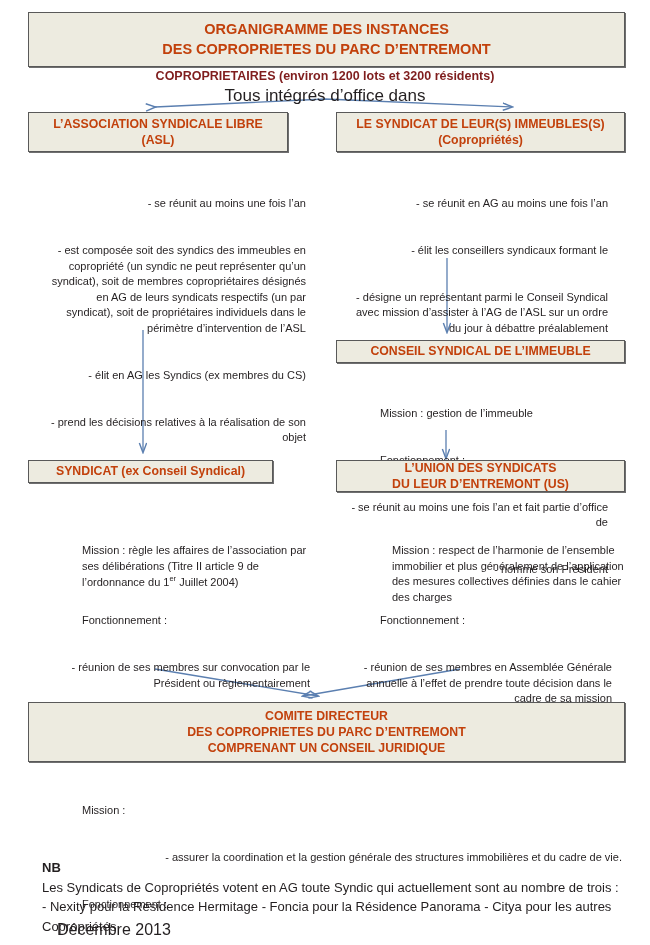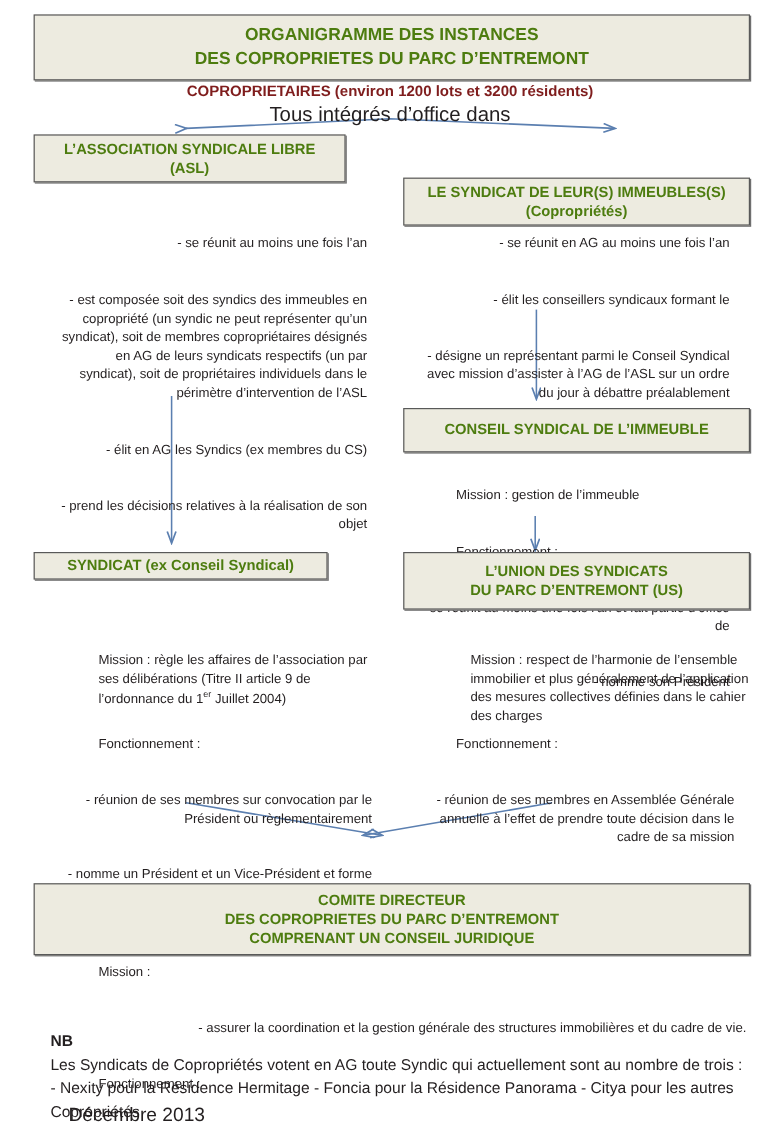--- a/index.html
+++ b/index.html
@@ -25,21 +25,21 @@
     position: absolute;
     background: #edebe0;
     border: 1px solid #595959;
     box-shadow: 1px 1px 0 0 #6f6f6f;
     box-sizing: border-box;
     display: flex;
     flex-direction: column;
     align-items: center;
     justify-content: center;
     text-align: left;
-    color: #4d7c0f;
+    color: #c2410c;
     font-weight: bold;
   }
   .box .line { display: block; line-height: 1.32; white-space: nowrap; }
   .txt {
     position: absolute;
     line-height: 1.42;
     color: #231f20;
     white-space: pre-wrap;
   }
   .txt .li {
@@ -110,32 +110,32 @@
     <span class="line">(ASL)</span>
   </div>
 
   <div class="txt" style="left:42px; top:165px; width:264px; font-size:11px;">
     <span class="li">- se réunit au moins une fois l’an</span>
     <span class="li">- est composée soit des syndics des immeubles en copropriété (un syndic ne peut représenter qu’un syndicat), soit de membres copropriétaires désignés en AG de leurs syndicats respectifs (un par syndicat), soit de propriétaires individuels dans le périmètre d’intervention de l’ASL</span>
     <span class="li">- élit en AG les Syndics (ex membres du CS)</span>
     <span class="li">- prend les décisions relatives à la réalisation de son objet</span>
   </div>
 
-  <div class="box" style="left:336px; top:112px; width:289px; height:40px; font-size:12.3px;margin-top:36px;">
+  <div class="box" style="left:336px; top:112px; width:289px; height:40px; font-size:12.3px;">
     <span class="line">LE SYNDICAT DE LEUR(S) IMMEUBLES(S)</span>
     <span class="line">(Copropriétés)</span>
   </div>
 
   <div class="txt" style="left:340px; top:165px; width:268px; font-size:11px;">
     <span class="li">- se réunit en AG au moins une fois l’an</span>
     <span class="li">- élit les conseillers syndicaux formant le</span>
     <span class="li">- désigne un représentant parmi le Conseil Syndical avec mission d’assister à l’AG de l’ASL sur un ordre du jour à débattre préalablement</span>
   </div>
 
-  <div class="box" style="left:336px; top:340px; width:289px; height:37px; font-size:12.3px;">
+  <div class="box" style="left:336px; top:340px; width:289px; height:23px; font-size:12.3px;">
     <span class="line">CONSEIL SYNDICAL DE L’IMMEUBLE</span>
   </div>
 
   <div class="txt" style="left:340px; top:375px; width:268px; font-size:11px;">
     <span class="plain">Mission : gestion de l’immeuble</span>
     <span class="plain">Fonctionnement :</span>
     <span class="li">- se réunit au moins une fois l’an et fait partie d’office de</span>
     <span class="li">- nomme son Président</span>
   </div>
 
@@ -145,35 +145,35 @@
 
   <div class="txt" style="left:42px; top:512px; width:268px; font-size:11px;">
     <span class="plain"><span>Mission : règle les affaires de l’association par ses délibérations (Titre II article 9 de l’ordonnance du 1</span><sup>er</sup><span> Juillet 2004)</span></span>
   </div>
   <div class="txt" style="left:42px; top:582px; width:268px; font-size:11px;">
     <span class="plain">Fonctionnement :</span>
     <span class="li">- réunion de ses membres sur convocation par le Président ou règlementairement</span>
     <span class="li">- nomme un Président et un Vice-Président et forme un</span>
   </div>
 
-  <div class="box" style="left:336px; top:460px; width:289px; height:48px; font-size:12.3px;">
+  <div class="box" style="left:336px; top:460px; width:289px; height:32px; font-size:12.3px;">
     <span class="line">L’UNION DES SYNDICATS</span>
-    <span class="line">DU PARC D’ENTREMONT (US)</span>
+    <span class="line">DU LEUR D’ENTREMONT (US)</span>
   </div>
 
   <div class="txt" style="left:352px; top:512px; width:272px; font-size:11px;">
     <span class="plain">Mission : respect de l’harmonie de l’ensemble immobilier et plus généralement de l’application des mesures collectives définies dans le cahier des charges</span>
   </div>
   <div class="txt" style="left:340px; top:582px; width:272px; font-size:11px;">
     <span class="plain">Fonctionnement :</span>
     <span class="li">- réunion de ses membres en Assemblée Générale annuelle à l’effet de prendre toute décision dans le cadre de sa mission</span>
     <span class="li">- nomme un Président et un Vice-Président et forme un</span>
   </div>
 
-  <div class="box" style="left:28px; top:702px; width:597px; height:60px; font-size:12.3px;margin-top:34px;">
+  <div class="box" style="left:28px; top:702px; width:597px; height:60px; font-size:12.3px;">
     <span class="line">COMITE DIRECTEUR</span>
     <span class="line">DES COPROPRIETES DU PARC D’ENTREMONT</span>
     <span class="line">COMPRENANT UN CONSEIL  JURIDIQUE</span>
   </div>
 
   <div class="txt" style="left:42px; top:772px; width:580px; font-size:11px;">
     <span class="plain">Mission :</span>
     <span class="li">- assurer la coordination et la gestion générale des structures immobilières et du cadre de vie.</span>
     <span class="plain">Fonctionnement :</span>
     <span class="li">- se réunit une fois l’an ou suivant nécessité</span>

